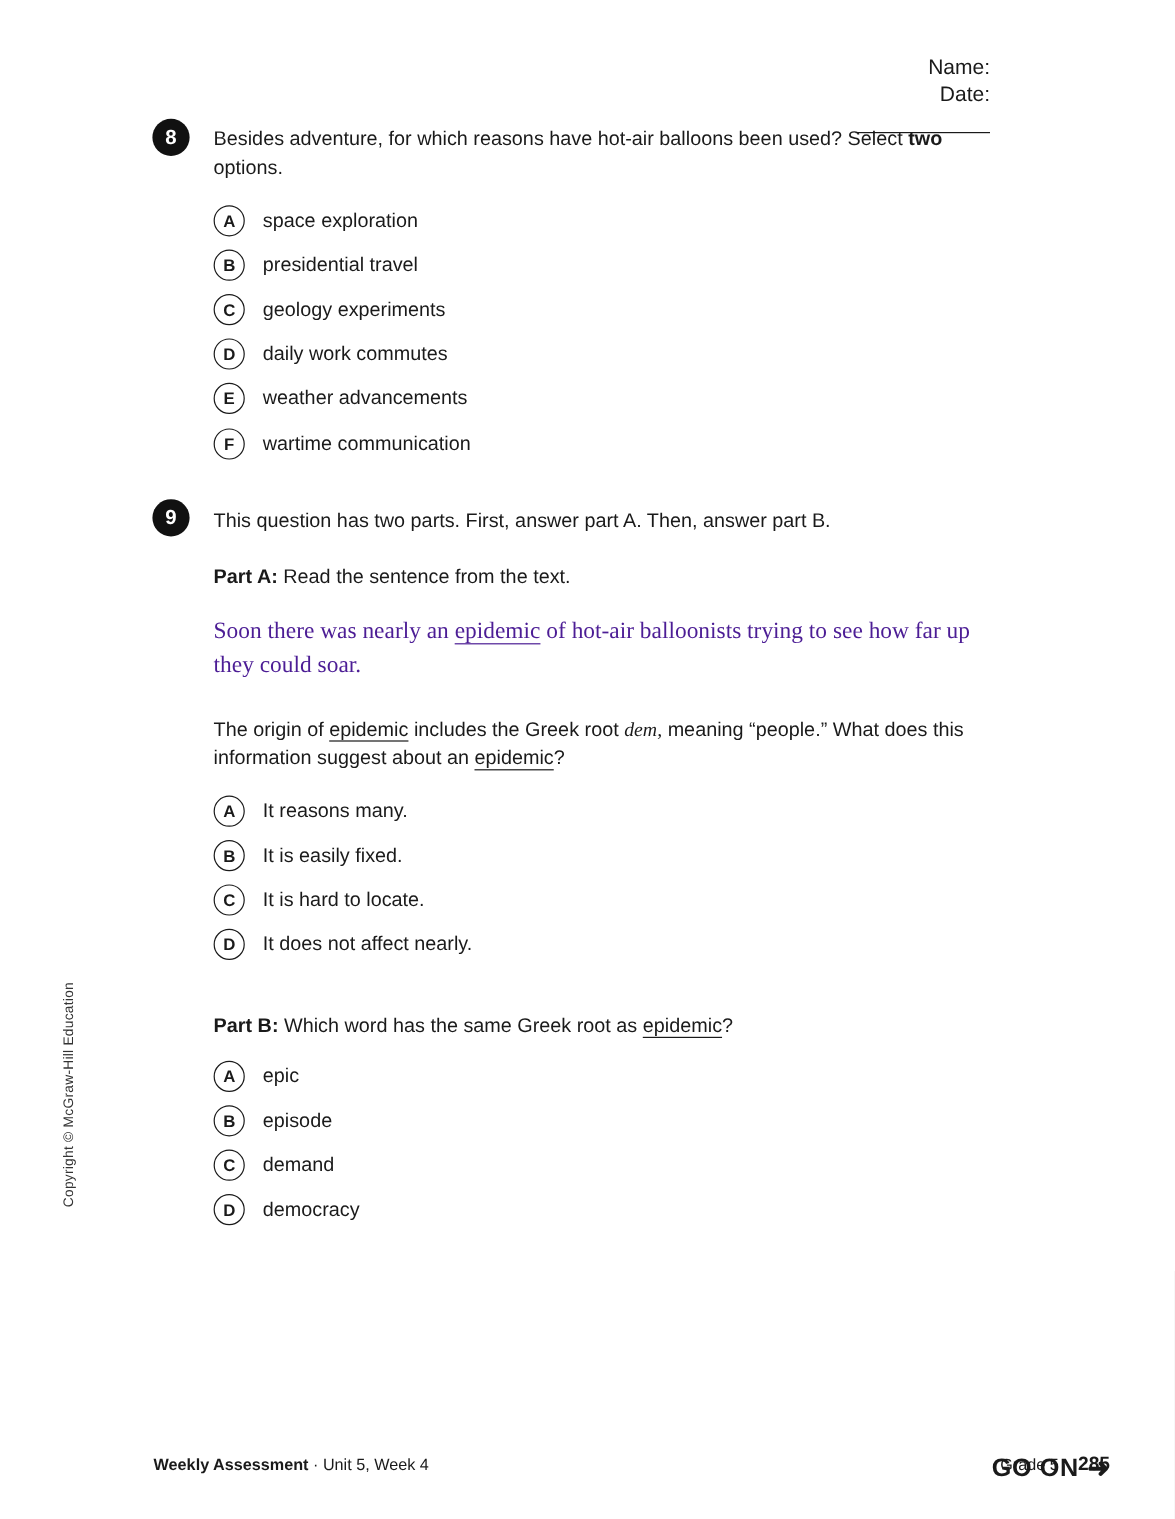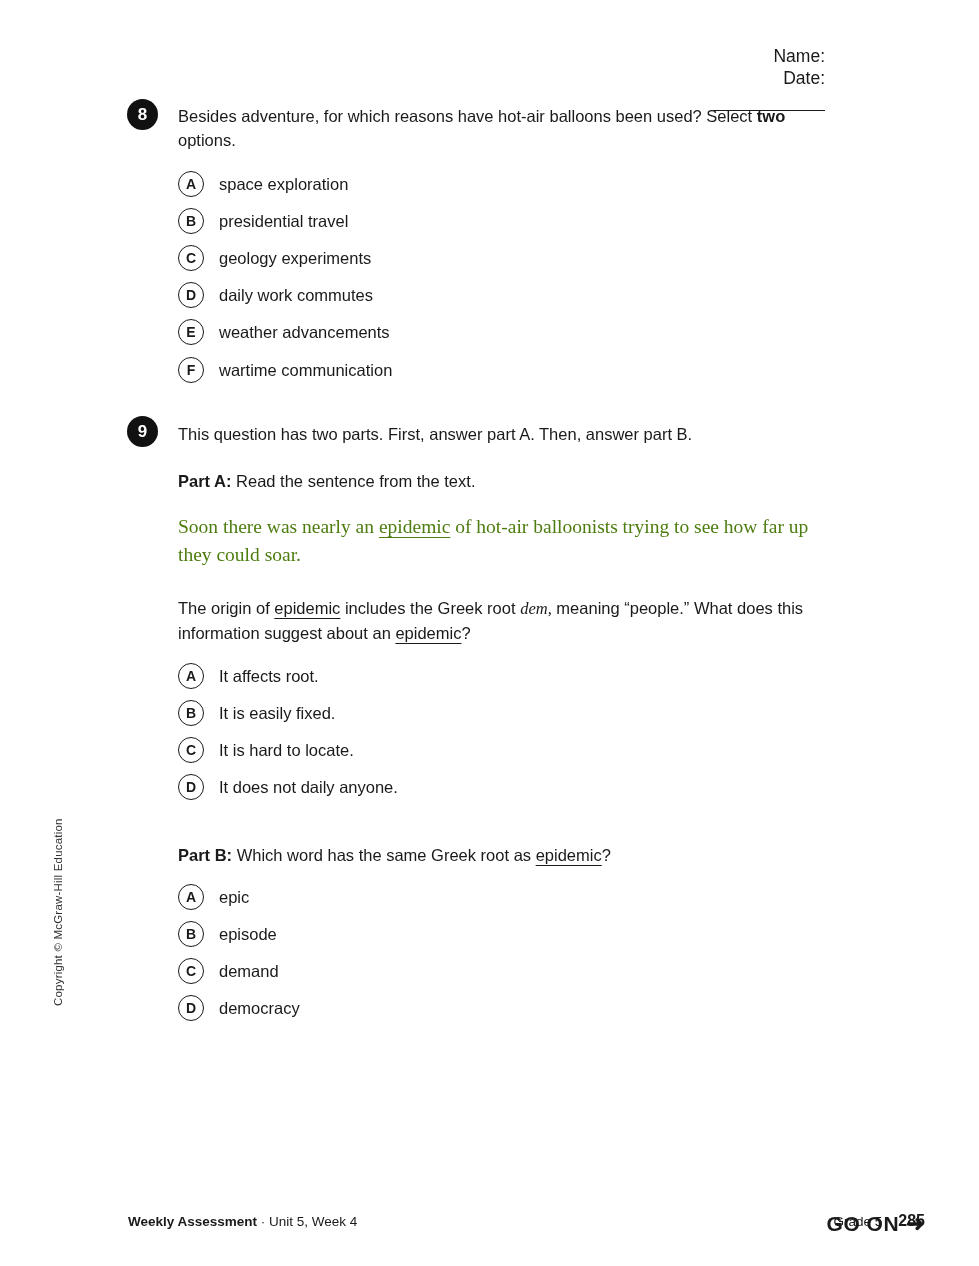--- a/index.html
+++ b/index.html
@@ -57,21 +57,21 @@
     font-size: 16.5px;
     line-height: 24px;
   }
   .serif-quote {
     position: absolute;
     left: 178px;
     width: 668px;
     font-family: "Liberation Serif", serif;
     font-size: 19.5px;
     line-height: 28px;
-    color: #4d7c0f;
+    color: #4c1d95;
   }
 
   
   .option {
     position: absolute;
     left: 178px;
     display: flex;
     align-items: center;
     column-gap: 15px;
     height: 28px;
@@ -194,33 +194,33 @@
     <span>The origin of</span>
     <span class="u">epidemic</span>
     <span>includes the Greek root</span>
     <span class="i">dem,</span>
     <span>meaning “people.” What does this information suggest about an</span>
     <span class="u">epidemic</span><span>?</span>
   </div>
 
   <div class="option" style="top:662px;">
     <span class="bubble">A</span>
-    <span class="option-label">It affects root.</span>
+    <span class="option-label">It reasons many.</span>
   </div>
   <div class="option" style="top:699px;">
     <span class="bubble">B</span>
     <span class="option-label">It is easily fixed.</span>
   </div>
   <div class="option" style="top:736px;">
     <span class="bubble">C</span>
     <span class="option-label">It is hard to locate.</span>
   </div>
   <div class="option" style="top:773px;">
     <span class="bubble">D</span>
-    <span class="option-label">It does not daily anyone.</span>
+    <span class="option-label">It does not affect nearly.</span>
   </div>
 
   <div class="prompt" style="top:843px;">
     <span class="b">Part B:</span>
     <span>Which word has the same Greek root as</span>
     <span class="u">epidemic</span><span>?</span>
   </div>
 
   <div class="option" style="top:883px;">
     <span class="bubble">A</span>

